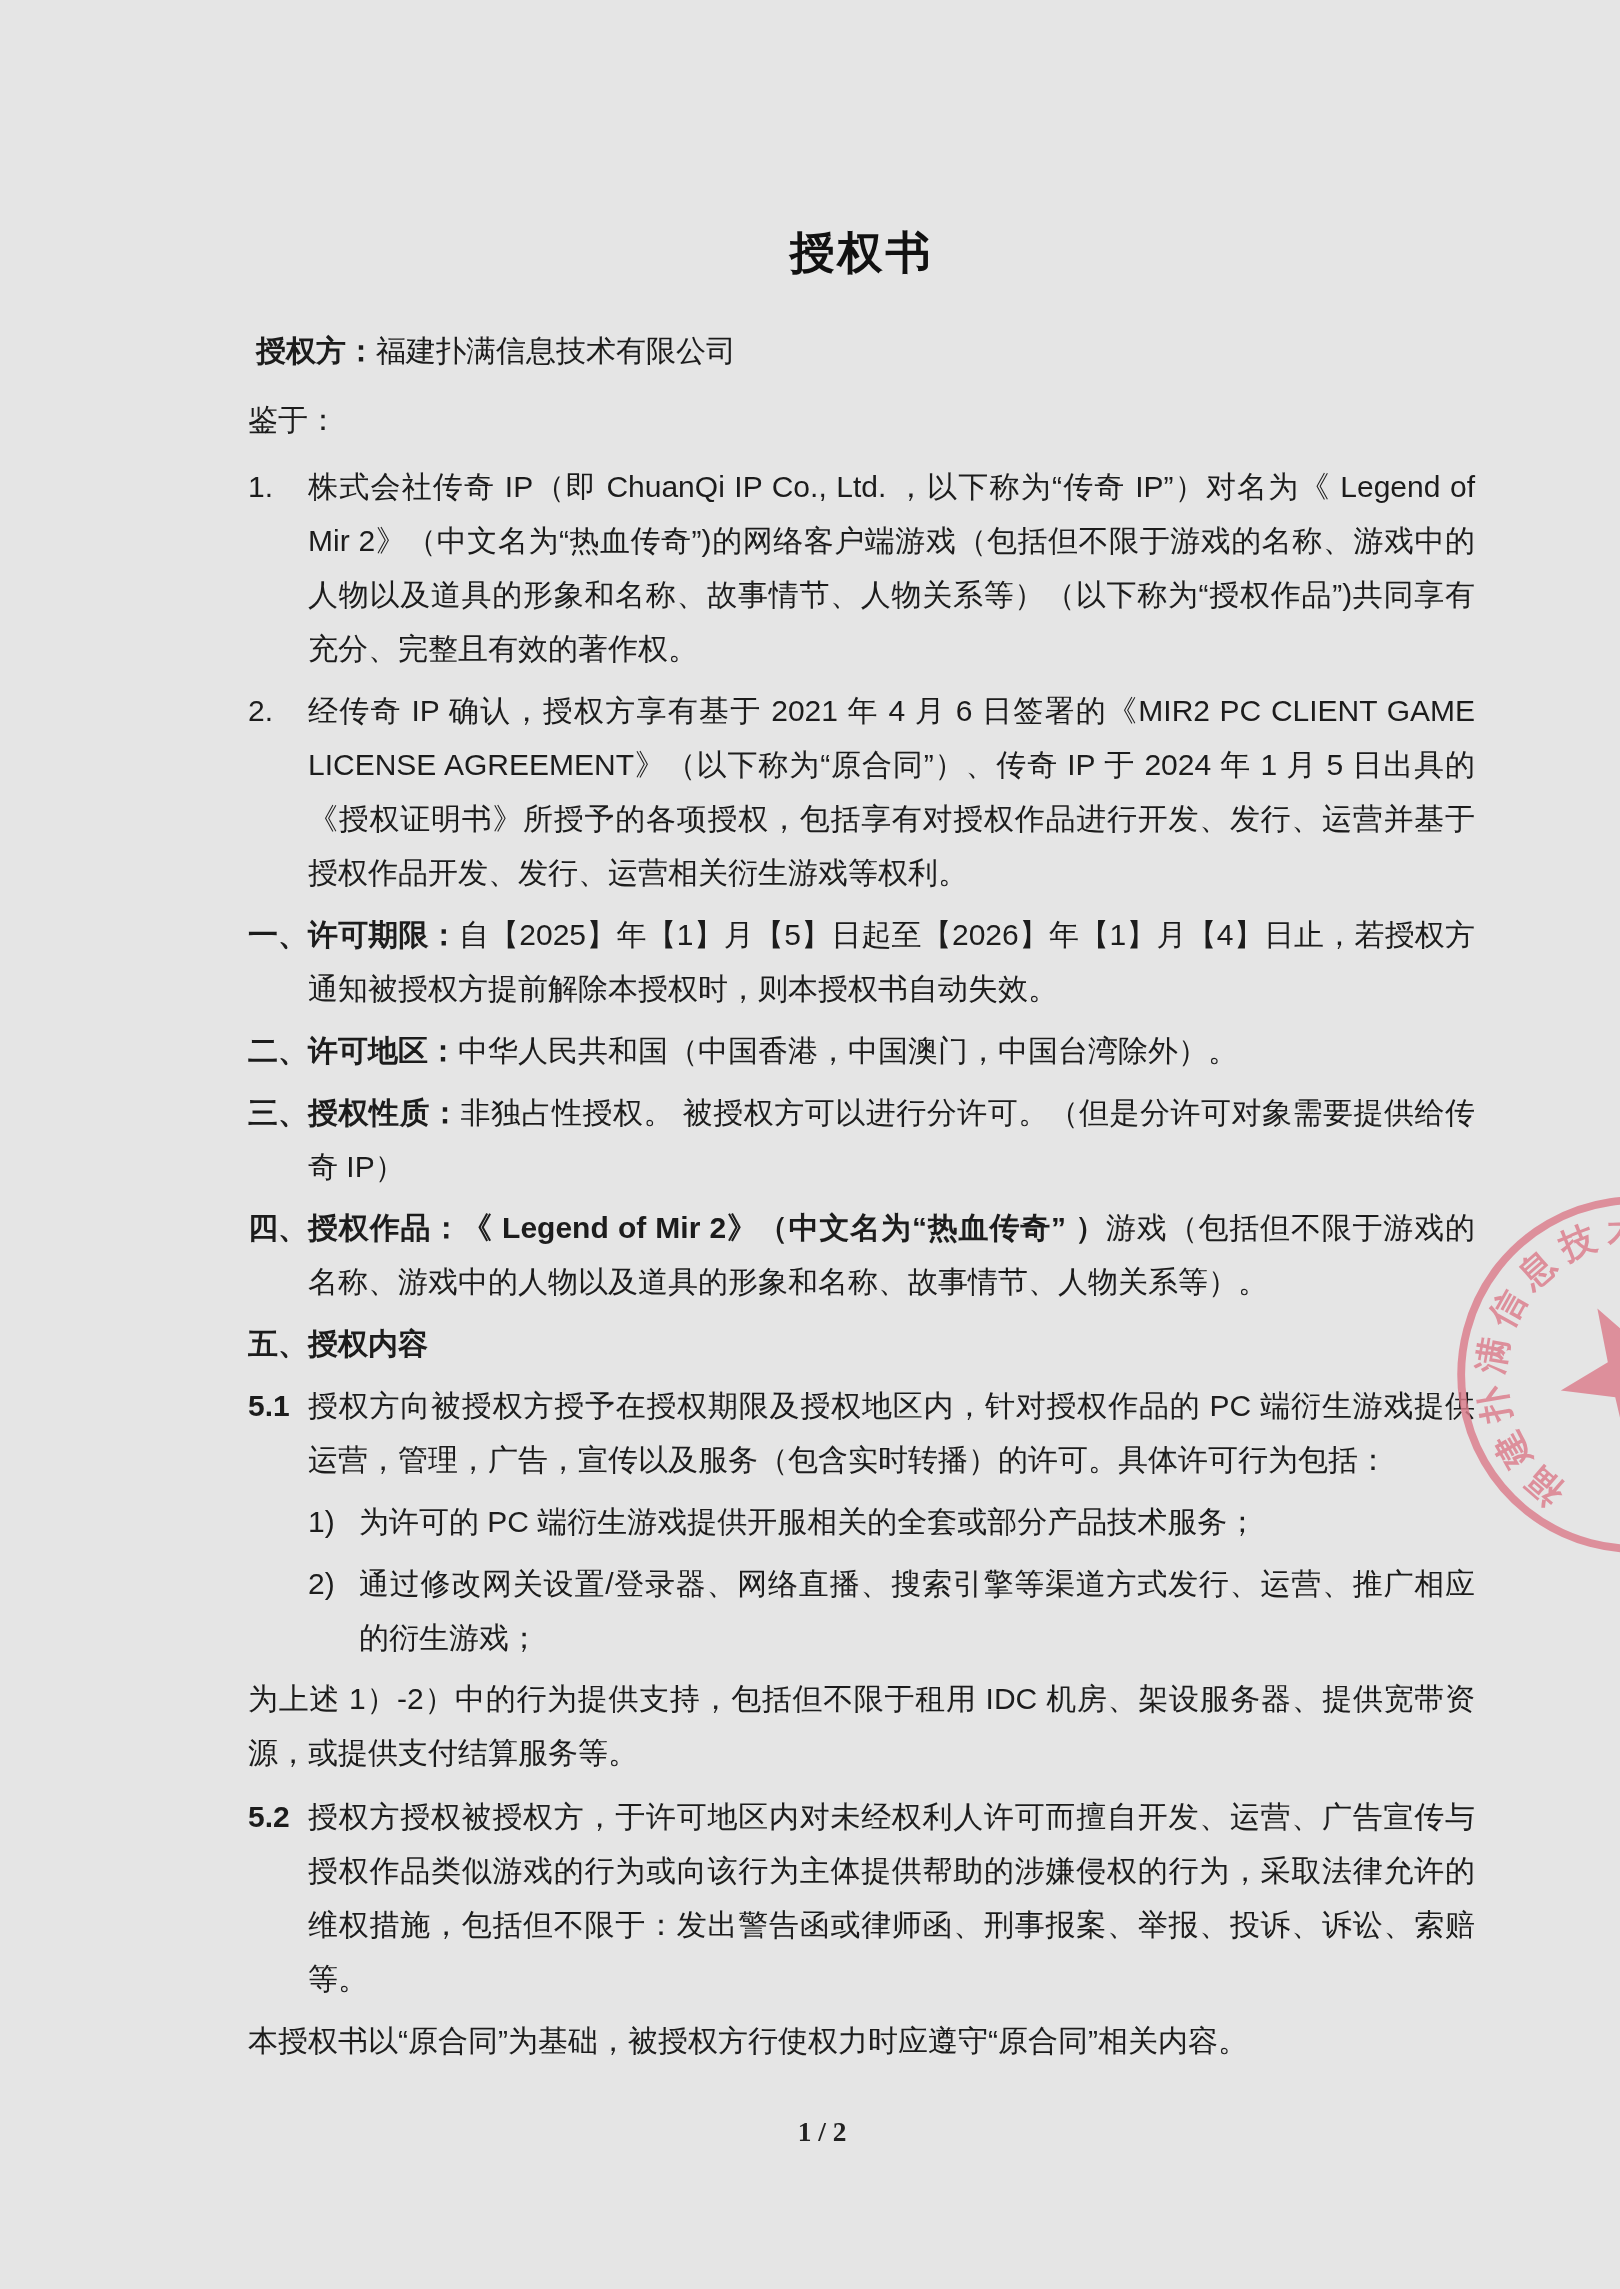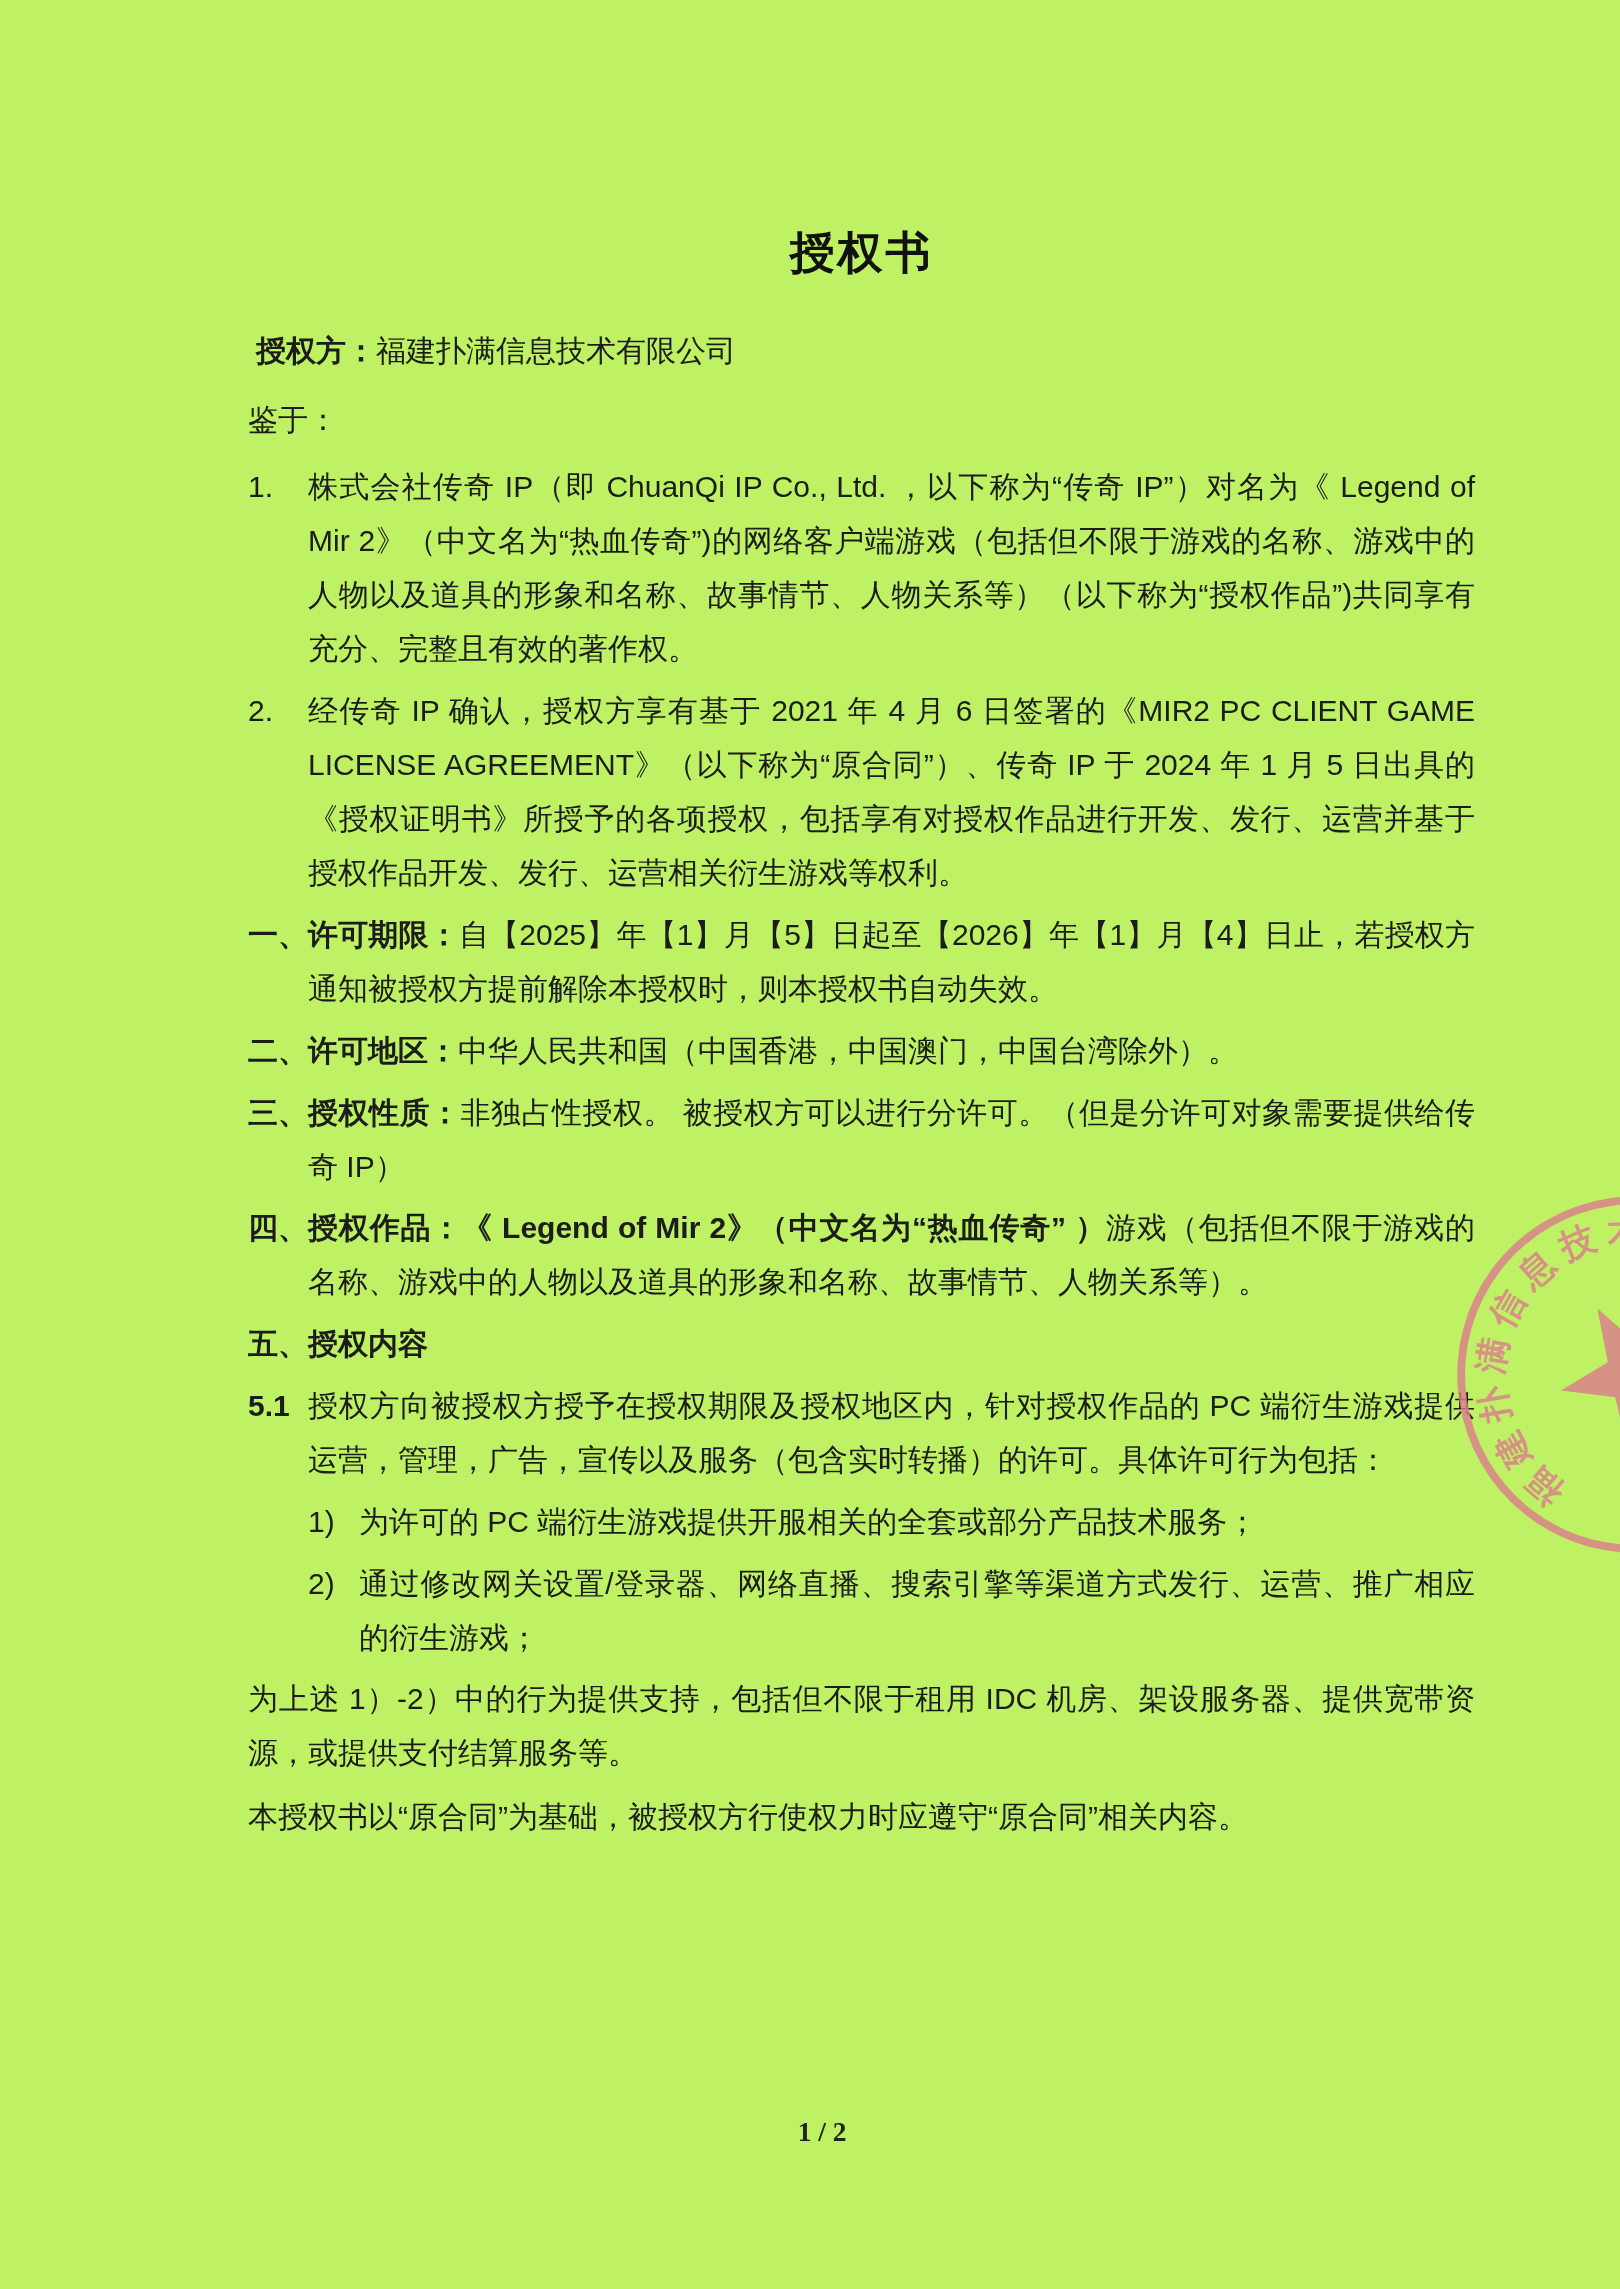--- a/index.html
+++ b/index.html
@@ -1,20 +1,20 @@
 <!DOCTYPE html>
 <html lang="zh"><head>
 <meta charset="utf-8">
 <style>
   html,body{margin:0;padding:0;background:#888;}
   .page{
     position:relative;
     width:1620px;height:2290px;
     margin:0 auto;
-    background:#bef264;
+    background:#e5e5e5;
     overflow:hidden;
     box-sizing:border-box;
     padding:223px 145px 0 248px;
     font-family:"Liberation Sans","DejaVu Sans",sans-serif;
     color:#1c1c1c;
   }
   .title{
     font-size:45px;
     font-weight:700;
     text-align:center;
@@ -117,20 +117,24 @@
     <div class="t">为许可的 PC 端衍生游戏提供开服相关的全套或部分产品技术服务；</div>
   </div>
 
   <div class="block row sub">
     <span class="num">2)</span>
     <div class="t">通过修改网关设置/登录器、网络直播、搜索引擎等渠道方式发行、运营、推广相应的衍生游戏；</div>
   </div>
 
   <p class="block note">为上述 1）-2）中的行为提供支持，包括但不限于租用 IDC 机房、架设服务器、提供宽带资源，或提供支付结算服务等。</p>
 
+  <div class="block row clause">
+    <span class="num">5.2</span>
+    <div class="t">授权方授权被授权方，于许可地区内对未经权利人许可而擅自开发、运营、广告宣传与授权作品类似游戏的行为或向该行为主体提供帮助的涉嫌侵权的行为，采取法律允许的维权措施，包括但不限于：发出警告函或律师函、刑事报案、举报、投诉、诉讼、索赔等。</div>
+  </div>
 
   <p class="block note">本授权书以“原合同”为基础，被授权方行使权力时应遵守“原合同”相关内容。</p>
 
   <div class="footer">1 / 2</div>
 
   <svg class="stamp" viewBox="0 0 440 440" xmlns="http://www.w3.org/2000/svg">
     <defs>
       <path id="seal-arc-top" d="M 106 292 A 135 135 0 1 1 328 292" fill="none"></path>
       <path id="seal-arc-bottom" d="M 142 345 A 150 150 0 0 0 292 345" fill="none"></path>
     </defs>

